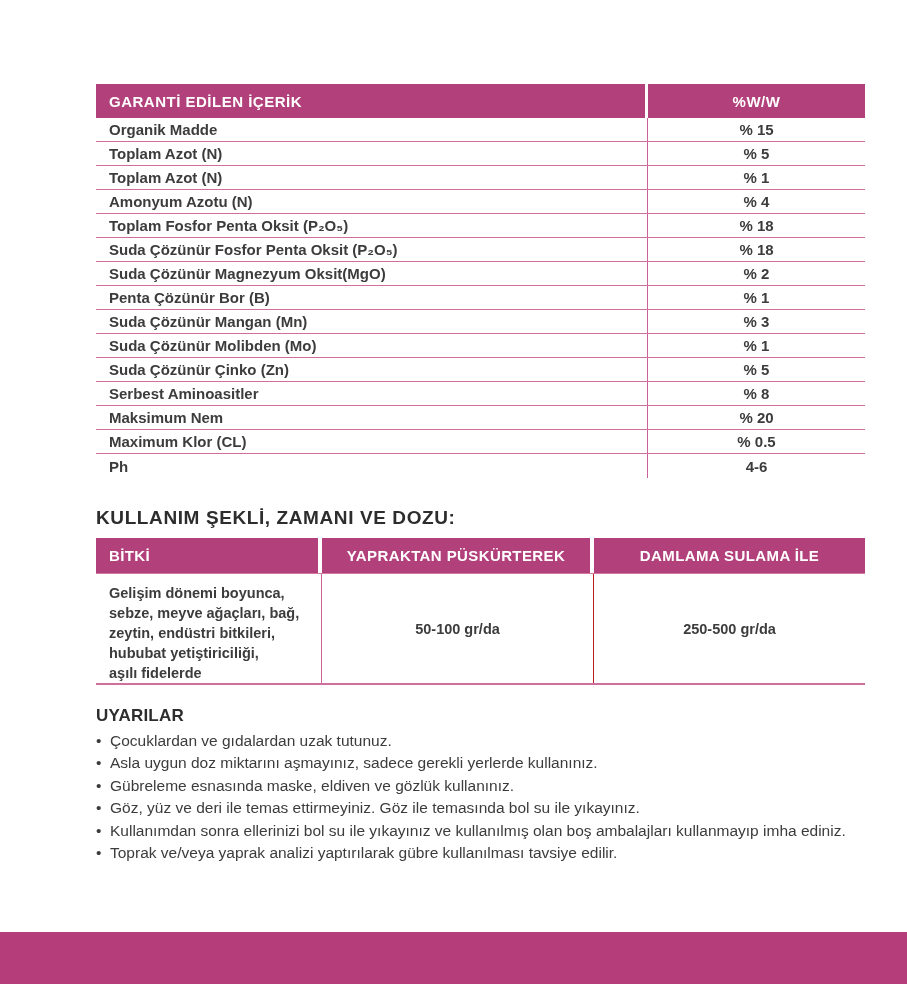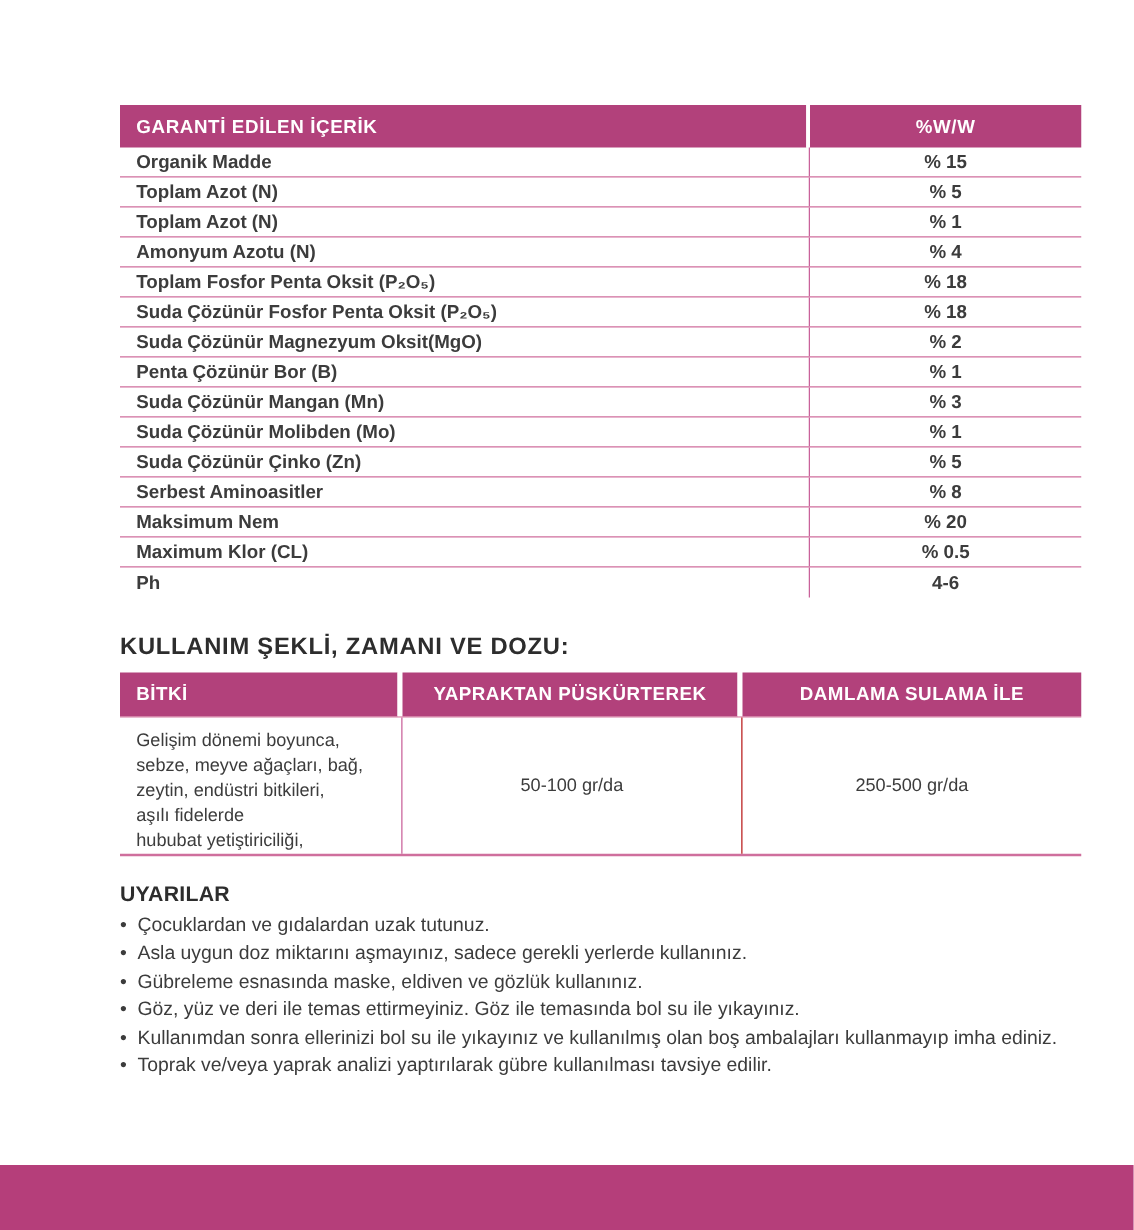--- a/index.html
+++ b/index.html
@@ -51,21 +51,21 @@
   }
   .t2-header .c1 { width: 222px; justify-content: flex-start; padding-left: 13px; }
   .t2-header .c2 { width: 268px; }
   .t2-header .c3 { width: 271px; }
   .t2-header .hgap { width: 4px; background: #ffffff; }
 
   .t2-body {
     display: flex; height: 112px;
     border-top: 1px solid #d3799f; border-bottom: 2px solid #cf6f9d;
   }
-  .t2-body .bcell { font-size: 14.5px; font-weight: normal; color: #3c3c3c; }
+  .t2-body .bcell { font-size: 14.5px; font-weight: bold; color: #3c3c3c; }
   .t2-body .b1 {
     width: 226px; border-right: 1px solid #c9629a;
     padding: 9px 6px 0 13px; line-height: 20px;
   }
   .t2-body .b2 {
     width: 272px; border-right: 1px solid #b91c1c;
     display: flex; align-items: center; justify-content: center;
   }
   .t2-body .b3 { flex: 1; display: flex; align-items: center; justify-content: center; }
 
@@ -166,22 +166,22 @@
         <div class="hgap"></div>
         <div class="hcell c2">YAPRAKTAN PÜSKÜRTEREK</div>
         <div class="hgap"></div>
         <div class="hcell c3">DAMLAMA SULAMA İLE</div>
       </div>
       <div class="t2-body">
         <div class="bcell b1">
           <div>Gelişim dönemi boyunca,</div>
           <div>sebze, meyve ağaçları, bağ,</div>
           <div>zeytin, endüstri bitkileri,</div>
+          <div>hububat yetiştiriciliği,</div>
           <div>aşılı fidelerde</div>
-          <div>hububat yetiştiriciliği,</div>
         </div>
         <div class="bcell b2">50-100 gr/da</div>
         <div class="bcell b3">250-500 gr/da</div>
       </div>
     </div>
 
     <div class="warnings">
       <div class="warnings-title">UYARILAR</div>
       <div class="warning-list">
         <div class="warning-item">

